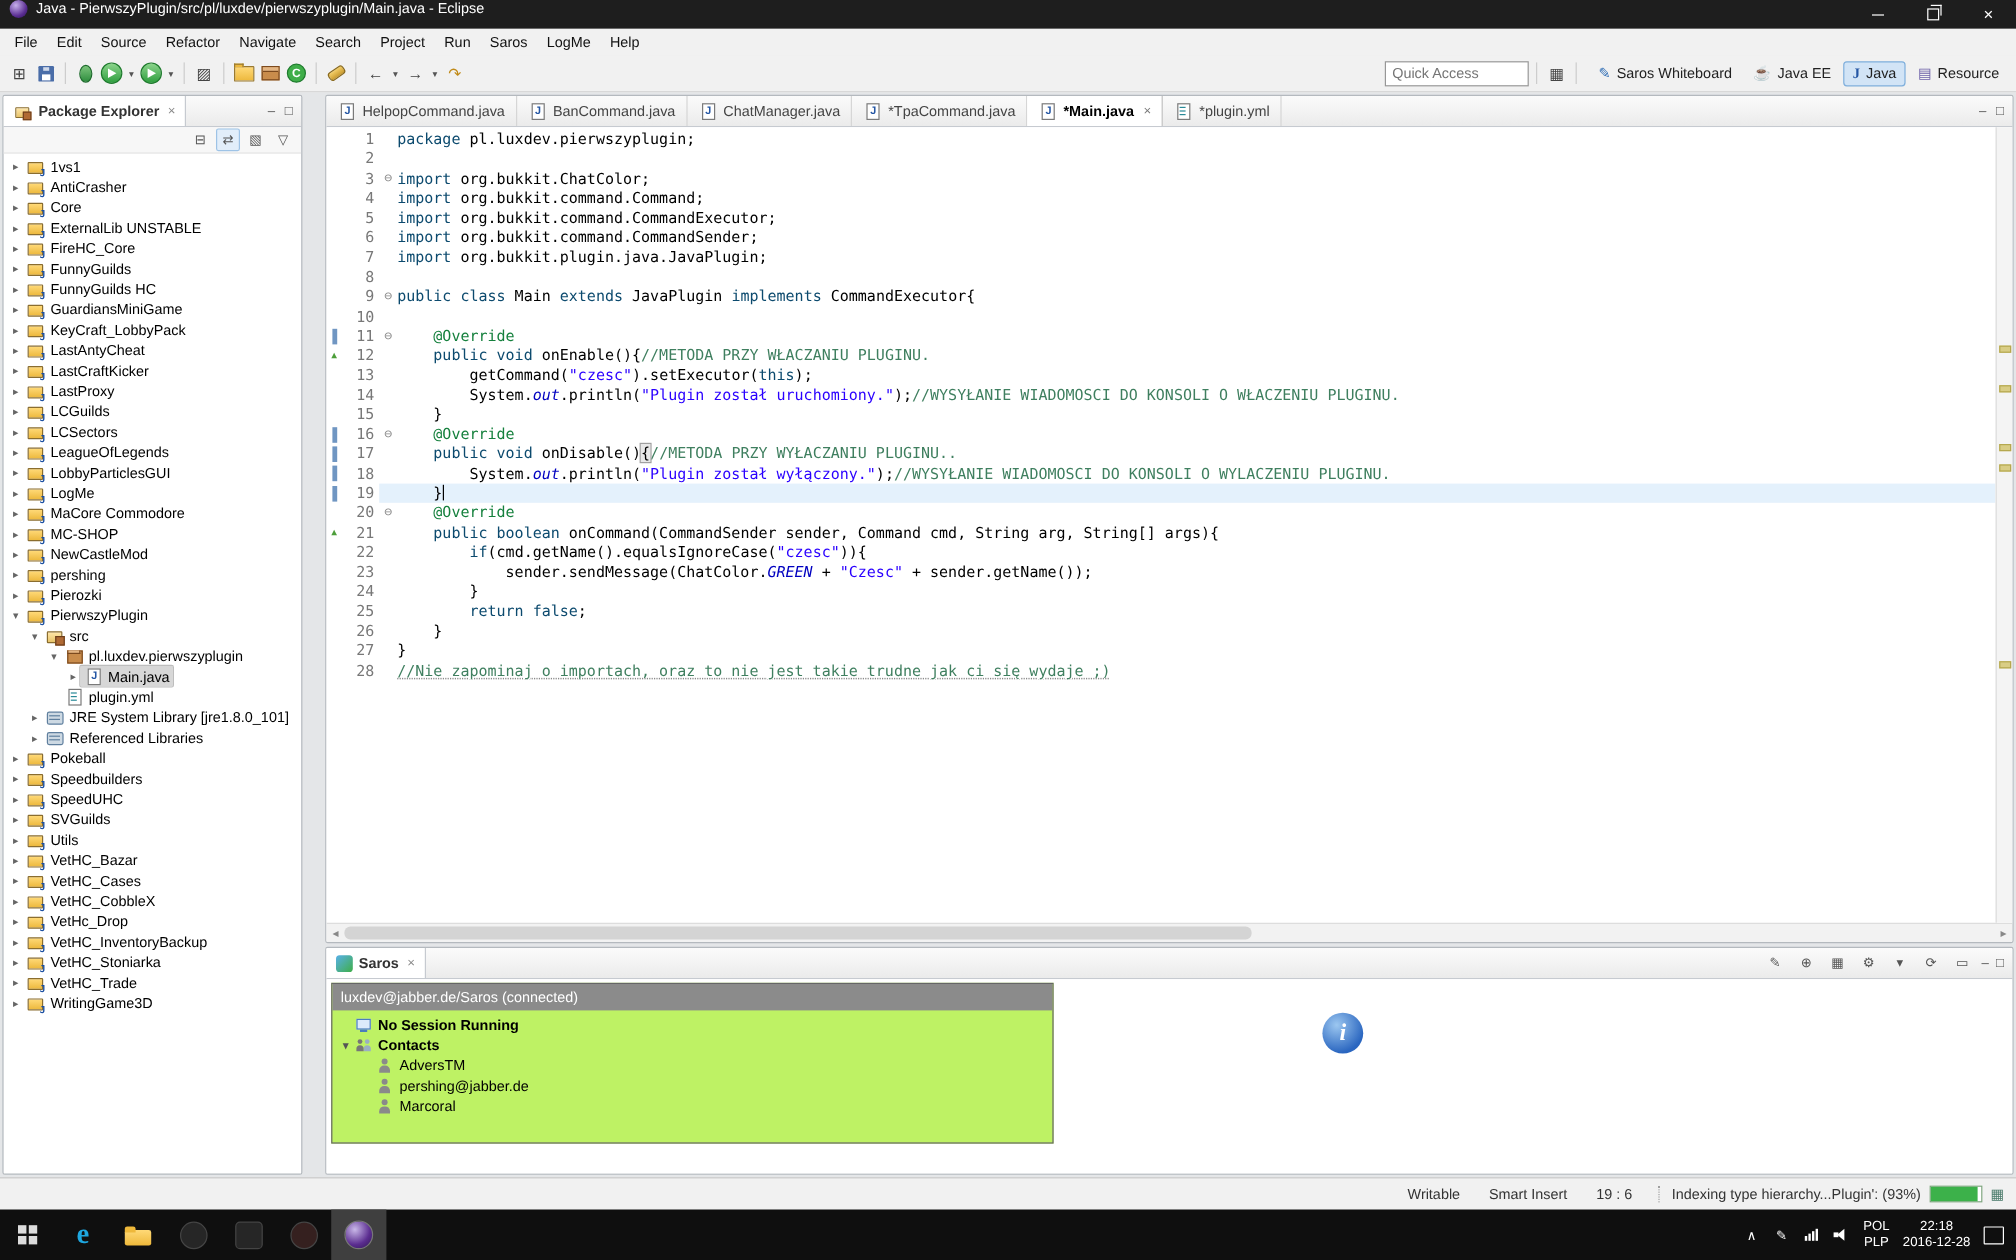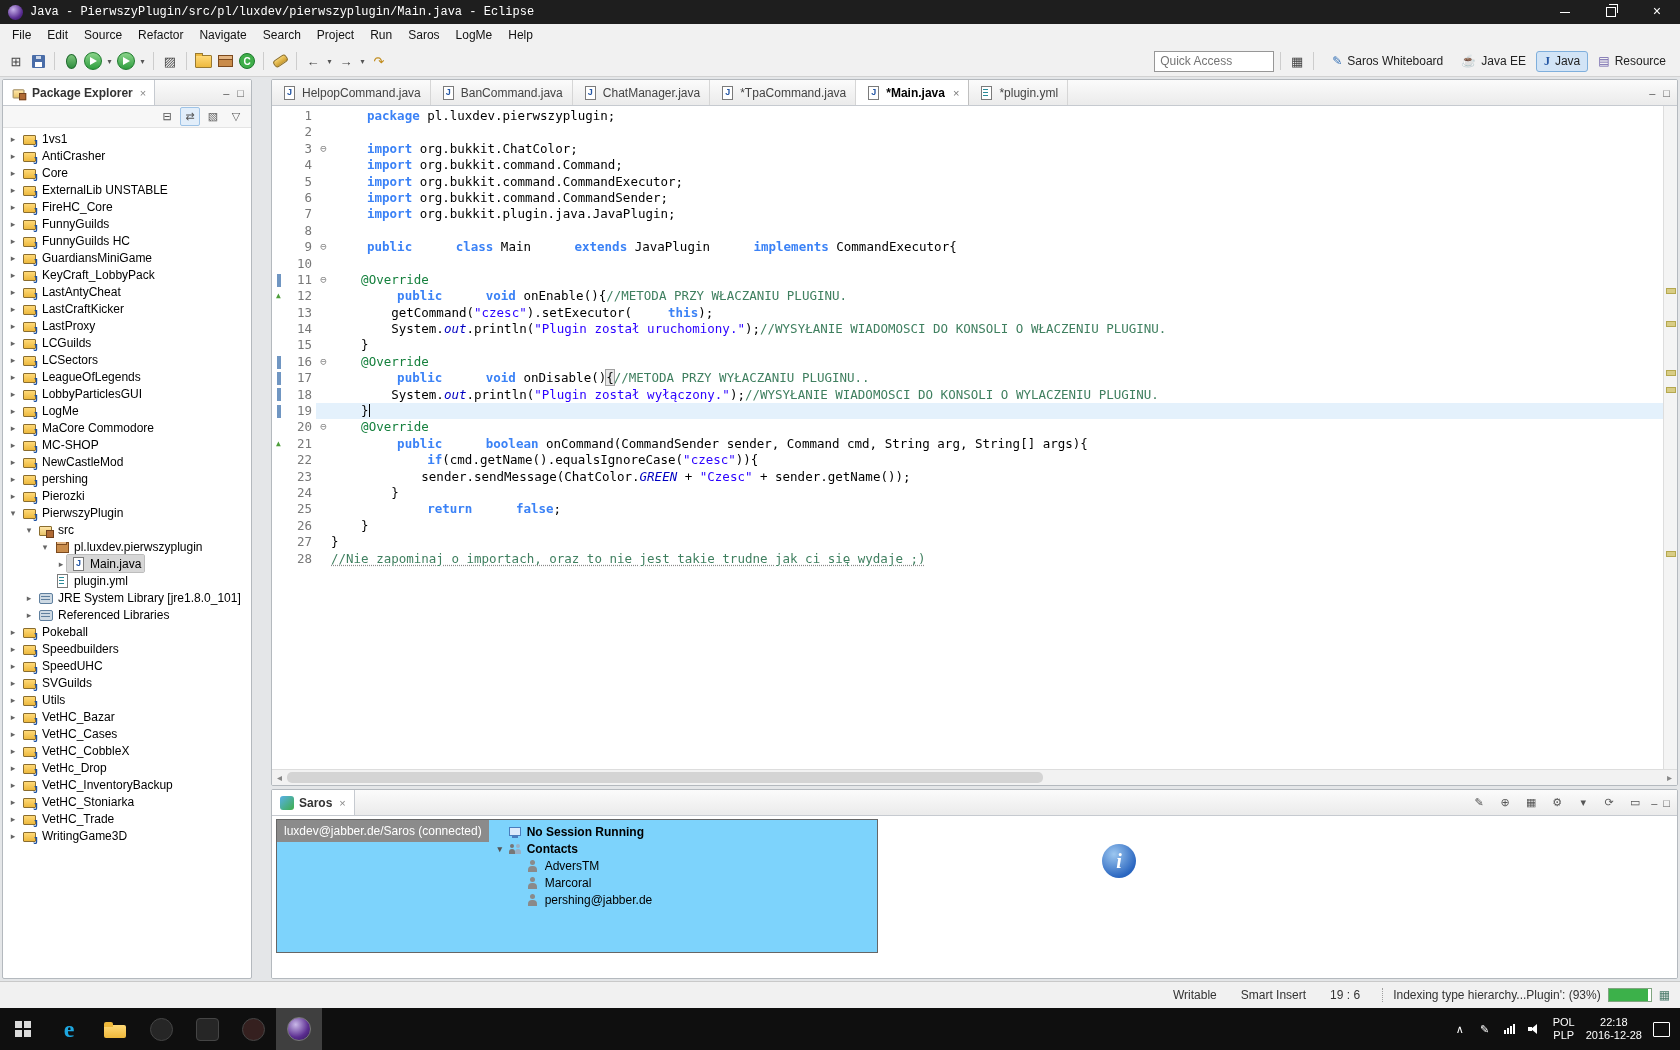--- a/index.html
+++ b/index.html
@@ -1,21 +1,21 @@
 <!DOCTYPE html>
 <html><head>
 <meta charset="utf-8">
 <style>
   html,body{margin:0;padding:0;}
   body{width:1680px;height:1050px;overflow:hidden;font-family:"Liberation Sans",sans-serif;background:#000;}
   .screen{width:1680px;height:1050px;display:flex;flex-direction:column;}
   .window{flex:1;display:flex;flex-direction:column;min-height:0;background:#f1f1f1;}
 
   
-  .titlebar{height:24px;background:#1e1e1e;color:#fff;display:flex;align-items:center;font-size:12px;flex:none;font-family:Liberation Mono, monospace;}
+  .titlebar{height:24px;background:#1e1e1e;color:#fff;display:flex;font-size:12px;flex:none;}
   .app-ico{width:15px;height:15px;margin:0 7px 0 8px;border-radius:50%;background:radial-gradient(circle at 35% 30%,#c6b0ea,#5a2d92 62%,#2a1150);flex:none;}
   .wbtns{margin-left:auto;display:flex;height:100%;}
   .wbtn{width:46px;display:flex;align-items:center;justify-content:center;color:#fff;}
   .glyph-min{width:10px;height:1px;background:#fff;display:inline-block;}
   .glyph-restore{width:8px;height:8px;border:1px solid #fff;position:relative;display:inline-block;}
   .glyph-restore::before{content:"";position:absolute;left:2px;top:-4px;width:8px;height:8px;border:1px solid #fff;border-left:none;border-bottom:none;}
   .glyph-close{font-size:14px;line-height:1;}
 
   
   .menubar{height:22px;background:#f1f1f1;display:flex;align-items:center;padding-left:4px;font-size:12px;color:#111;flex:none;}
@@ -99,40 +99,40 @@
   .code-area{flex:1;overflow:hidden;font-family:"DejaVu Sans Mono","Liberation Mono",monospace;font-size:12.5px;line-height:16.4px;padding-top:2px;min-width:0;}
   .cl{display:flex;height:16.4px;}
   .mk{width:13px;flex:none;display:flex;align-items:center;justify-content:center;}
   .mk.ovr{color:#4d9e3a;font-size:8px;}
   .mk.chg::before{content:"";width:4px;height:13px;background:#7096c2;}
   .num{width:27px;flex:none;text-align:right;color:#787878;padding-right:4px;}
   .lbody{flex:1;display:flex;min-width:0;}
   .cl.cur .lbody{background:#e4f1fc;}
   .fold{width:15px;flex:none;color:#8a8a8a;font-size:11px;text-align:center;}
   .ltxt{white-space:pre;tab-size:4;}
-  .tk-k{color:#3b82f6;font-weight:bold;margin-left:36px;}
+  .tk-k{color:#0c4a6e;font-weight:normal;}
   .tk-p{color:#000;}
   .tk-s{color:#2a00ff;}
   .tk-c{color:#3f7f5f;}
   .tk-a{color:#15803d;}
   .tk-f{color:#0000c0;font-style:italic;}
   .tk-mb{outline:1px solid #a0a0a0;background:#e8e8e8;}
   .tk-sp{color:#3f7f5f;text-decoration:underline dotted #8a8a8a;text-underline-offset:2px;}
   .caret{display:inline-block;width:1.3px;height:13px;background:#000;vertical-align:-2px;}
   .overview-ruler{width:13px;flex:none;background:#f4f4f4;border-left:1px solid #ddd;position:relative;}
   .ruler-mark{position:absolute;left:2px;width:8px;height:4px;background:#d9cd85;border:1px solid #b5a84f;}
   .hscroll{height:15px;flex:none;background:#f2f2f2;border-top:1px solid #ddd;display:flex;align-items:center;}
   .sarrow{width:15px;text-align:center;color:#888;font-size:10px;}
   .strack{flex:1;height:100%;position:relative;}
   .sthumb{position:absolute;left:0;top:2px;height:11px;width:55%;background:#d4d4d4;border-radius:5px;}
 
   
   .vic-saros{width:14px;height:14px;border-radius:3px;background:linear-gradient(135deg,#58b0e8,#3fae49);}
   .saros-body{flex:1;position:relative;background:#fff;min-height:0;}
-  .roster{position:absolute;left:4px;top:3px;width:600px;height:132px;border:1px solid #666;display:flex;flex-direction:row;background:#7dd3fc;}
+  .roster{position:absolute;left:4px;top:3px;width:600px;height:132px;border:1px solid #666;display:flex;flex-direction:column;background:#bef264;}
   .roster-header{height:22px;background:#8b8b8b;color:#fff;font-size:12px;display:flex;align-items:center;padding:0 7px;flex:none;}
   .roster-rows{flex:1;padding-top:3px;}
   .rrow{height:17px;display:flex;align-items:center;font-size:12px;}
   .rrow.bold{font-weight:bold;}
   .rarrow{width:14px;text-align:center;font-size:9px;color:#555;flex:none;}
   .si{width:16px;height:16px;position:relative;flex:none;margin-right:4px;}
   .si-session::before{content:"";position:absolute;left:2px;top:3px;width:10px;height:7px;border:1px solid #4a7dbd;background:#dceafb;}
   .si-session::after{content:"";position:absolute;left:5px;top:12px;width:6px;height:2px;background:#4a7dbd;}
   .si-group::before{content:"";position:absolute;left:3px;top:3px;width:4px;height:4px;border-radius:50%;background:#777;box-shadow:6px 0 0 #9aafc4;}
   .si-group::after{content:"";position:absolute;left:2px;top:8px;width:6px;height:5px;border-radius:3px 3px 0 0;background:#777;box-shadow:6px 0 0 #9aafc4;}
@@ -914,26 +914,26 @@
                     <span class="rlabel">Contacts</span>
                   </div>
                   <div class="rrow" style="padding-left: 22px;">
                     <span class="rarrow"></span>
                     <span class="si si-person"></span>
                     <span class="rlabel">AdversTM</span>
                   </div>
                   <div class="rrow" style="padding-left: 22px;">
                     <span class="rarrow"></span>
                     <span class="si si-person"></span>
-                    <span class="rlabel">Marcoral</span>
+                    <span class="rlabel">pershing@jabber.de</span>
                   </div>
                   <div class="rrow" style="padding-left: 22px;">
                     <span class="rarrow"></span>
                     <span class="si si-person"></span>
-                    <span class="rlabel">pershing@jabber.de</span>
+                    <span class="rlabel">Marcoral</span>
                   </div>
                 </div>
             </div>
             <div class="saros-help">
               <div class="info-badge">i</div>
             </div>
           </div>
         </div>
       </div>
     </div>

